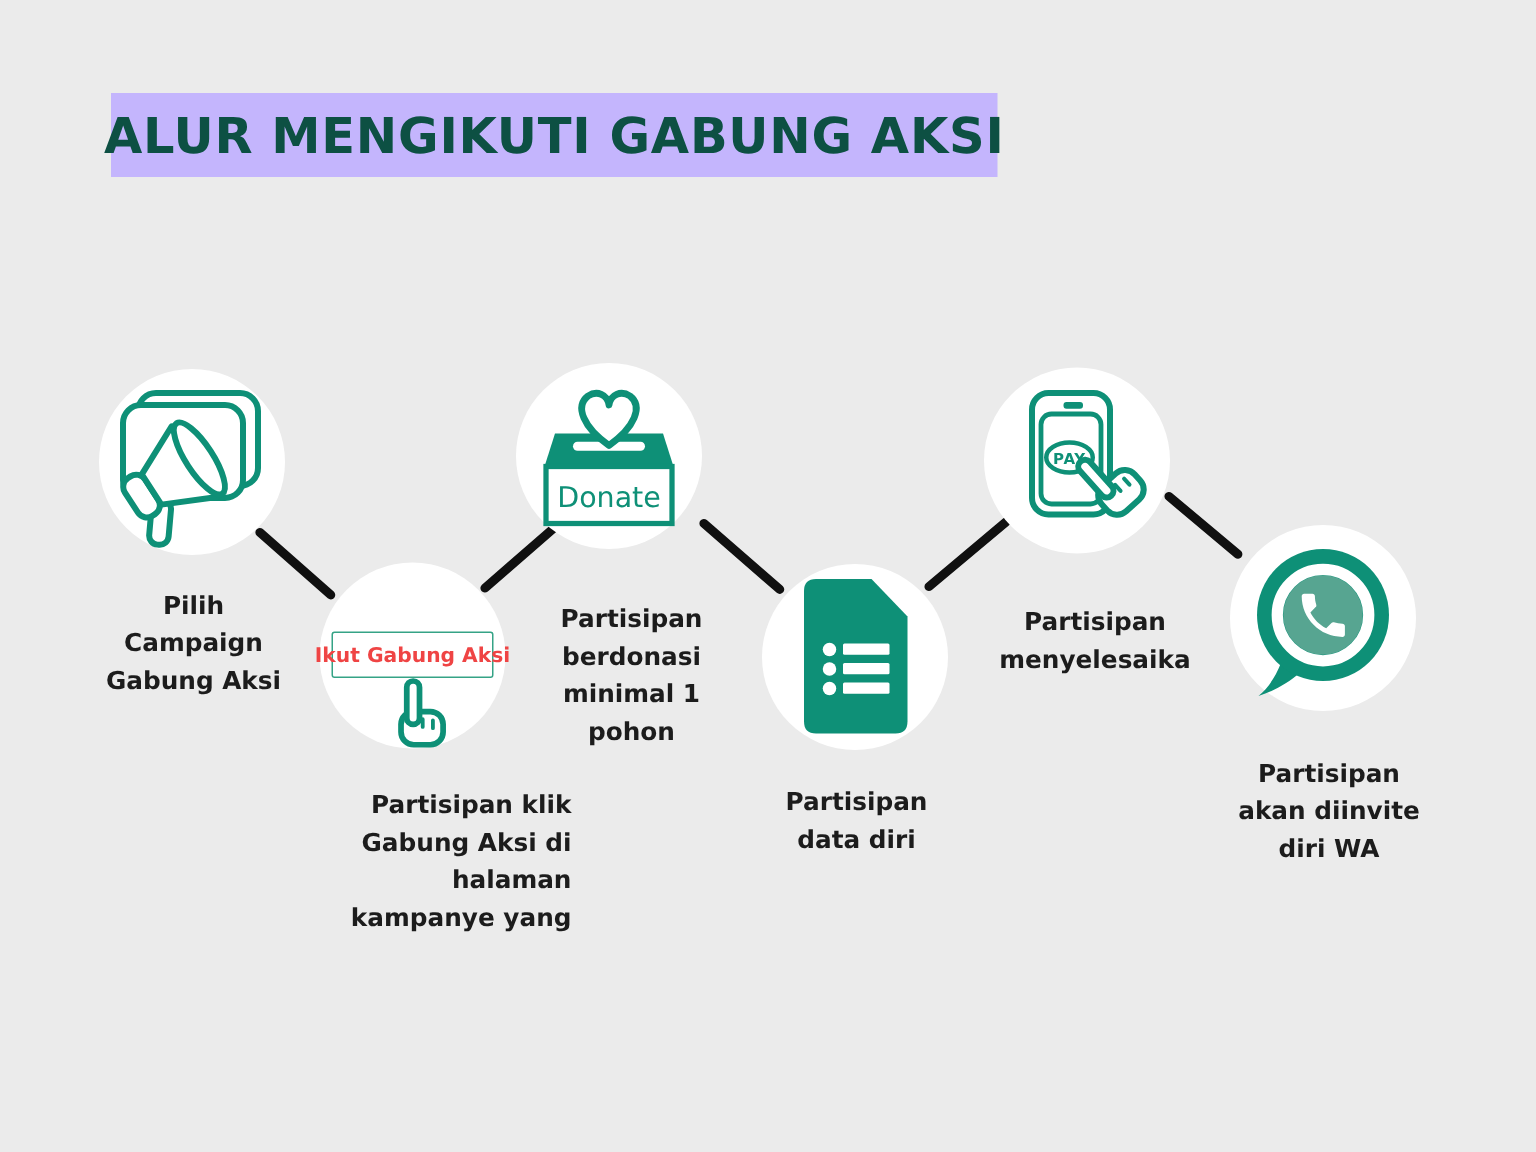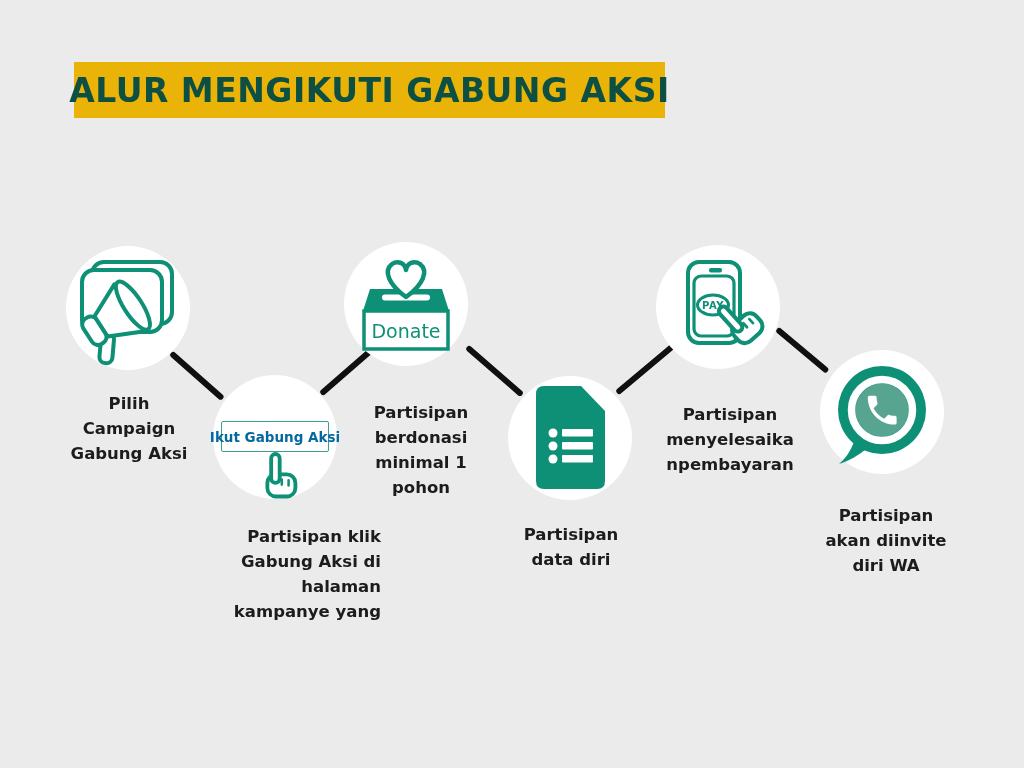--- a/index.html
+++ b/index.html
@@ -5,21 +5,21 @@
   html,body{margin:0;padding:0;}
   body{
     width:1024px;height:768px;
     background:#ebebeb;
     font-family:"DejaVu Sans","Liberation Sans",sans-serif;
     position:relative;overflow:hidden;
   }
   .canvas{position:absolute;inset:0;}
   .title-box{
     position:absolute;left:74px;top:62px;width:591px;height:56px;
-    background:#eab308;display:flex;align-items:center;justify-content:center;
+    background:#c4b5fd;display:flex;align-items:center;justify-content:center;
   }
   .title-box h1{
     margin:0;font-size:33px;font-weight:bold;letter-spacing:.5px;
     color:#0d5043;white-space:nowrap;
   }
   .circle{
     position:absolute;width:124px;height:124px;border-radius:50%;
     background:#ffffff;
   }
   .circle svg{position:absolute;left:0;top:0;}
@@ -29,21 +29,21 @@
   }
   .step-label{
     position:absolute;width:190px;text-align:center;
     font-size:16.5px;font-weight:bold;line-height:25px;color:#1c1c1c;
   }
   .step-label span{display:block;}
   .join-btn{
     position:absolute;left:8px;top:46px;width:108px;height:31px;
     background:#ffffff;border:1.5px solid #35a386;border-radius:2px;
     display:flex;align-items:center;justify-content:center;
-    font-size:13.5px;font-weight:bold;color:#0369a1;box-sizing:border-box;
+    font-size:13.5px;font-weight:bold;color:#ef4444;box-sizing:border-box;
     white-space:nowrap;
   }
   
   #c1{left:66px;top:246px;}
   #c2{left:213px;top:375px;}
   #c3{left:344px;top:242px;}
   #c4{left:508px;top:376px;}
   #c5{left:656px;top:245px;}
   #c6{left:820px;top:350px;}
   
@@ -167,21 +167,20 @@
     <span>minimal 1</span>
     <span>pohon</span>
   </div>
   <div class="step-label" id="lab4">
     <span>Partisipan</span>
     <span>data diri</span>
   </div>
   <div class="step-label" id="lab5">
     <span>Partisipan</span>
     <span>menyelesaika</span>
-    <span>npembayaran</span>
   </div>
   <div class="step-label" id="lab6">
     <span>Partisipan</span>
     <span>akan diinvite</span>
     <span>diri WA</span>
   </div>
 
 </div>
 
 </body></html>

